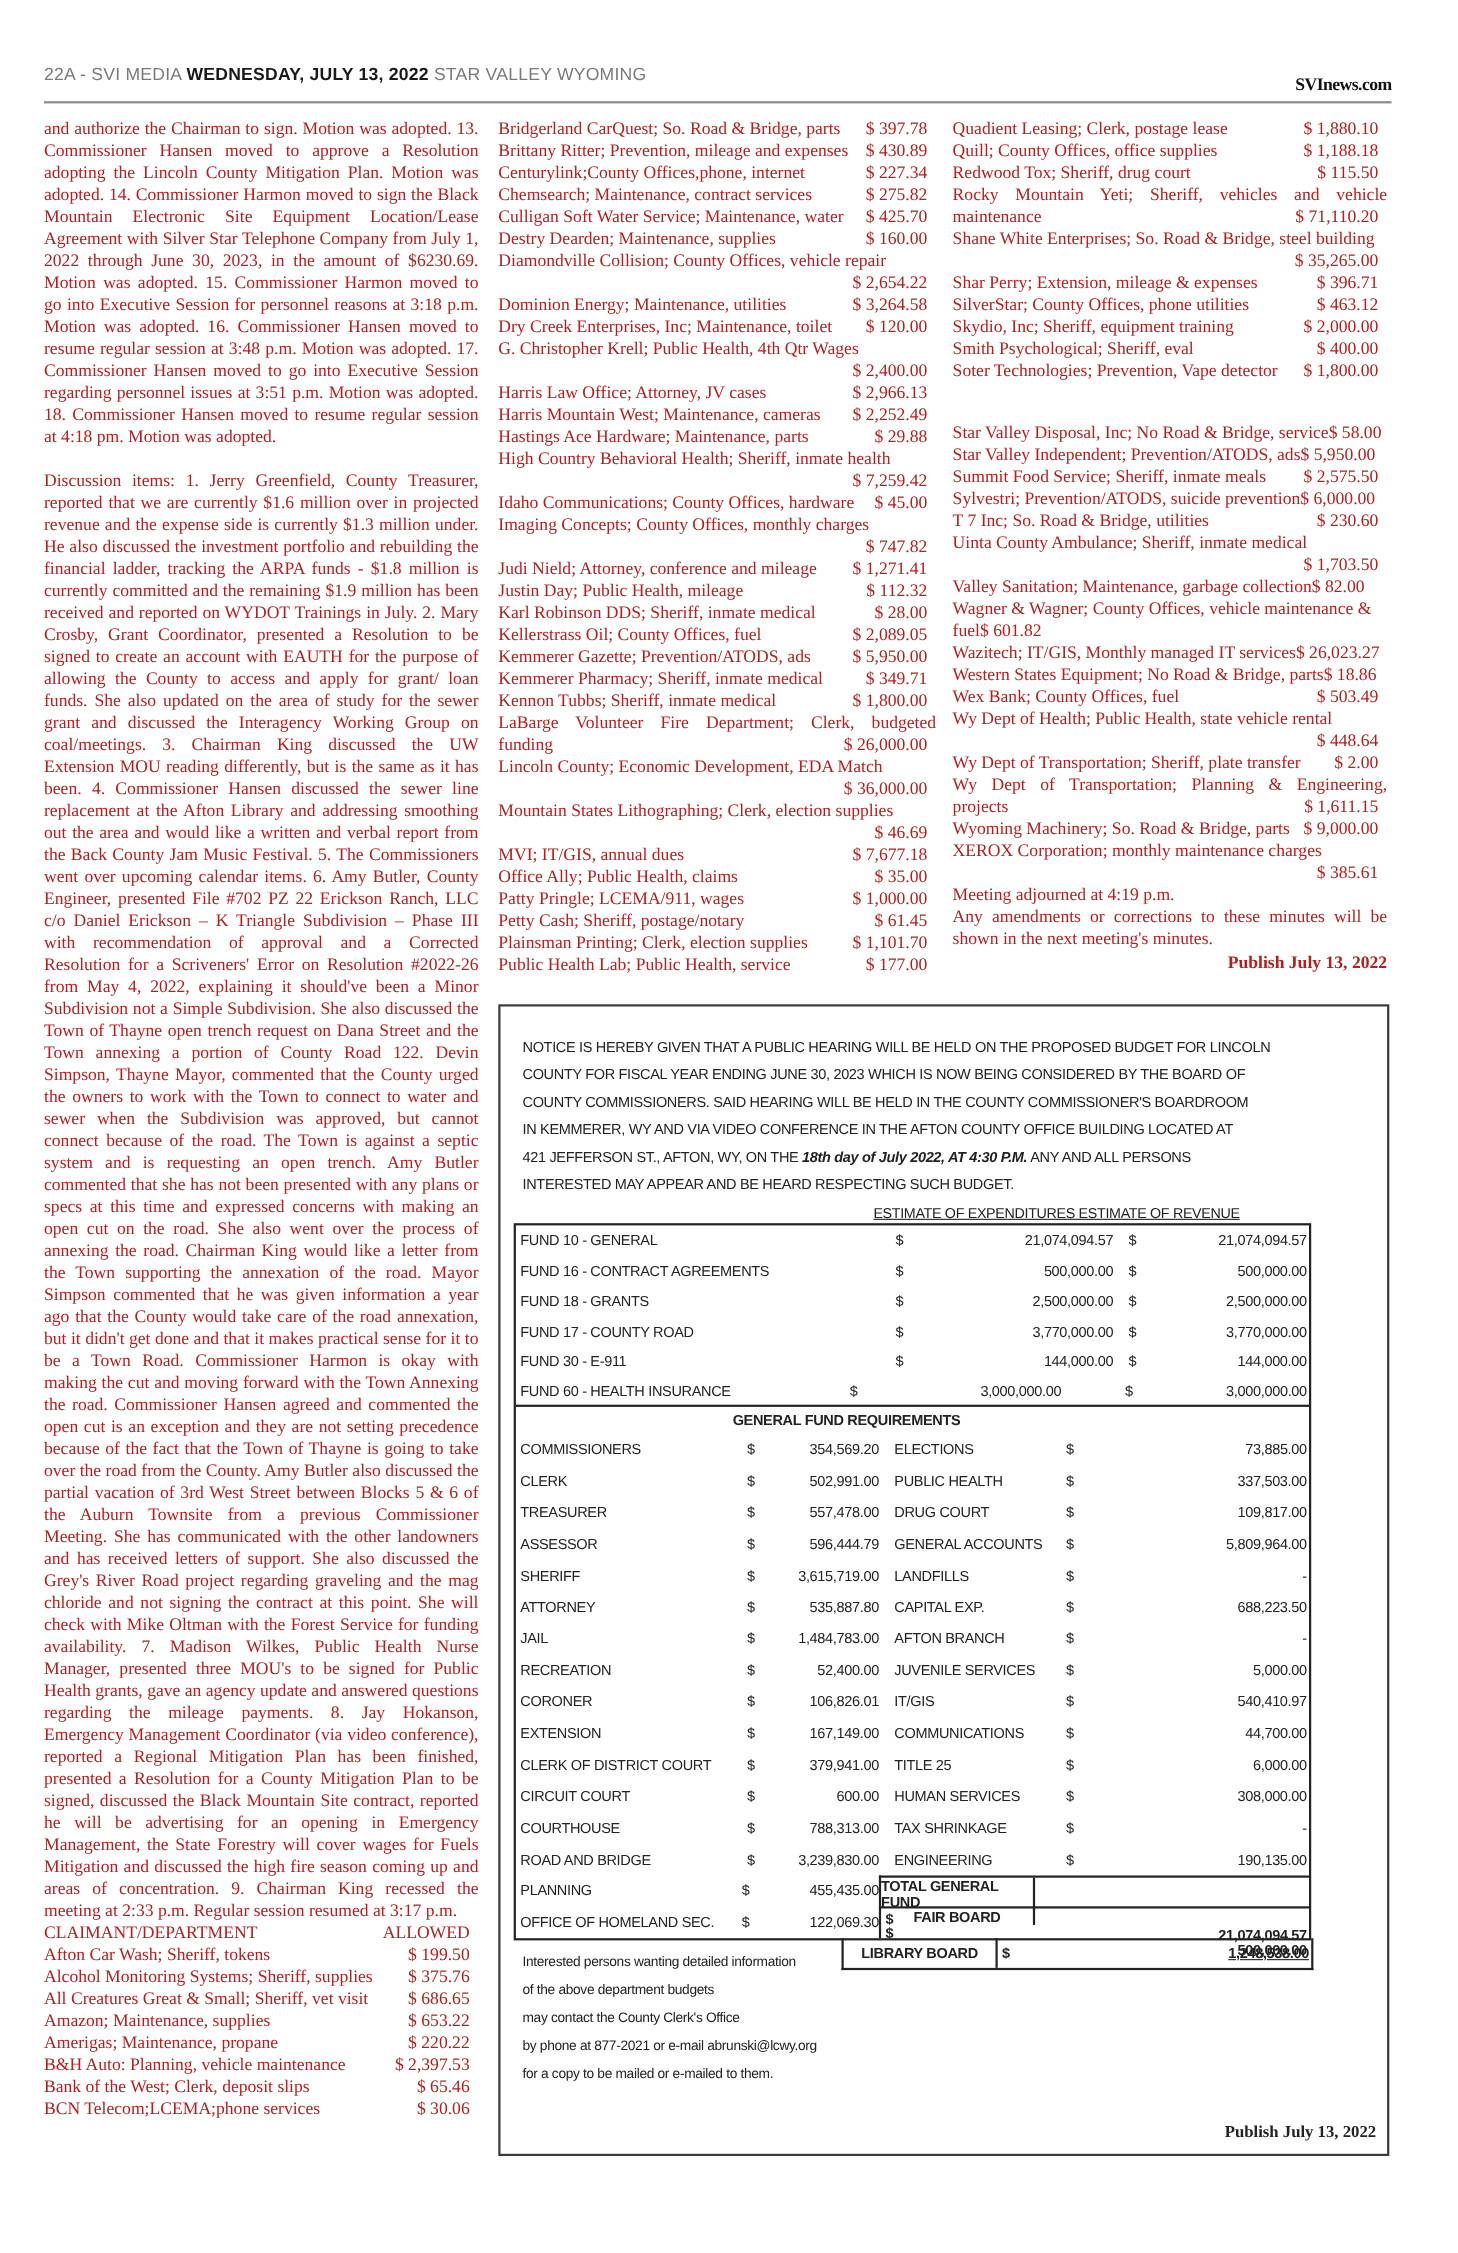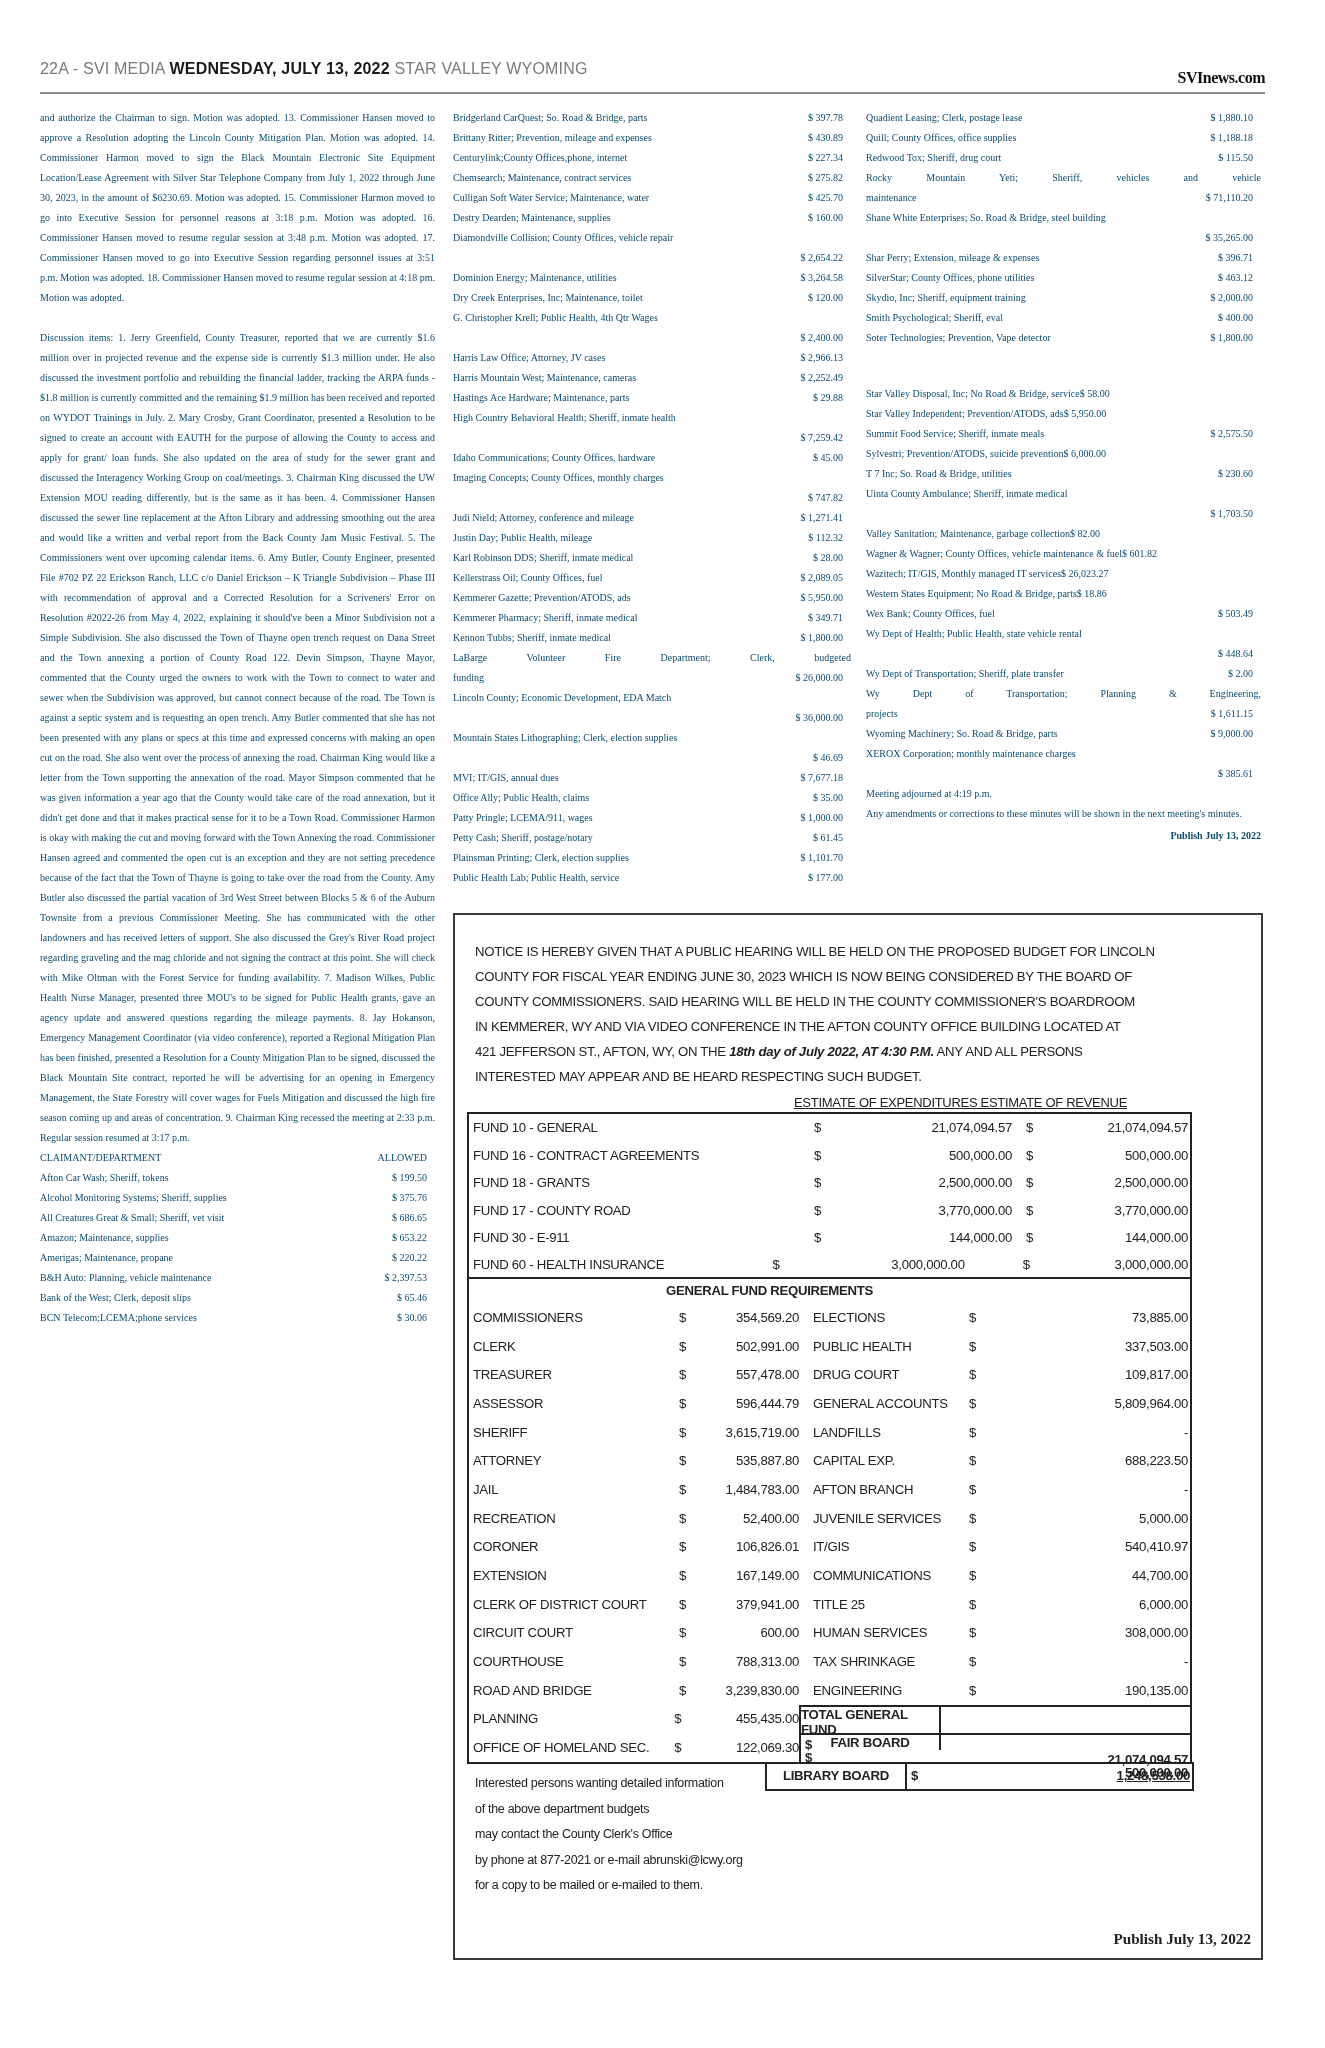--- a/index.html
+++ b/index.html
@@ -4,21 +4,21 @@
 <style>
   * { box-sizing: border-box; margin: 0; padding: 0; }
   html, body { width: 1325px; height: 2048px; background: #ffffff; overflow: hidden; }
   body { position: relative; color: #1f1f1f; font-family: "Liberation Serif", "DejaVu Serif", serif; }
 
   .masthead { position: absolute; left: 40px; top: 58px; width: 1225px; height: 36px; border-bottom: 2px solid #8a8a8a; }
   .mast-left { position: absolute; left: 0; top: 2px; font-family: "Liberation Sans", "DejaVu Sans", sans-serif; font-size: 16px; color: #7a7a7a; letter-spacing: 0.2px; }
   .mast-left .bold { color: #1a1a1a; font-weight: bold; }
   .mast-right { position: absolute; right: 0; top: -2px; font-family: "Liberation Serif", serif; font-size: 16px; font-weight: bold; color: #111; letter-spacing: -0.5px; margin-top: 13px; }
 
-  .col { position: absolute; font-size: 10px; line-height: 20px; color: #0c4a6e; }
+  .col { position: absolute; font-size: 16px; line-height: 20px; color: #b91c1c; }
   .col1 { left: 40px; top: 108px; width: 395px; }
   .col2 { left: 453px; top: 108px; width: 398px; }
   .col3 { left: 866px; top: 108px; width: 395px; }
 
   .para { text-align: justify; }
   .gap { height: 20px; }
 
   .claim-head, .claim { display: flex; justify-content: space-between; white-space: nowrap; }
   .claim .desc { overflow: visible; }
   .claim .amt { text-align: center; padding-right: 8px; }

